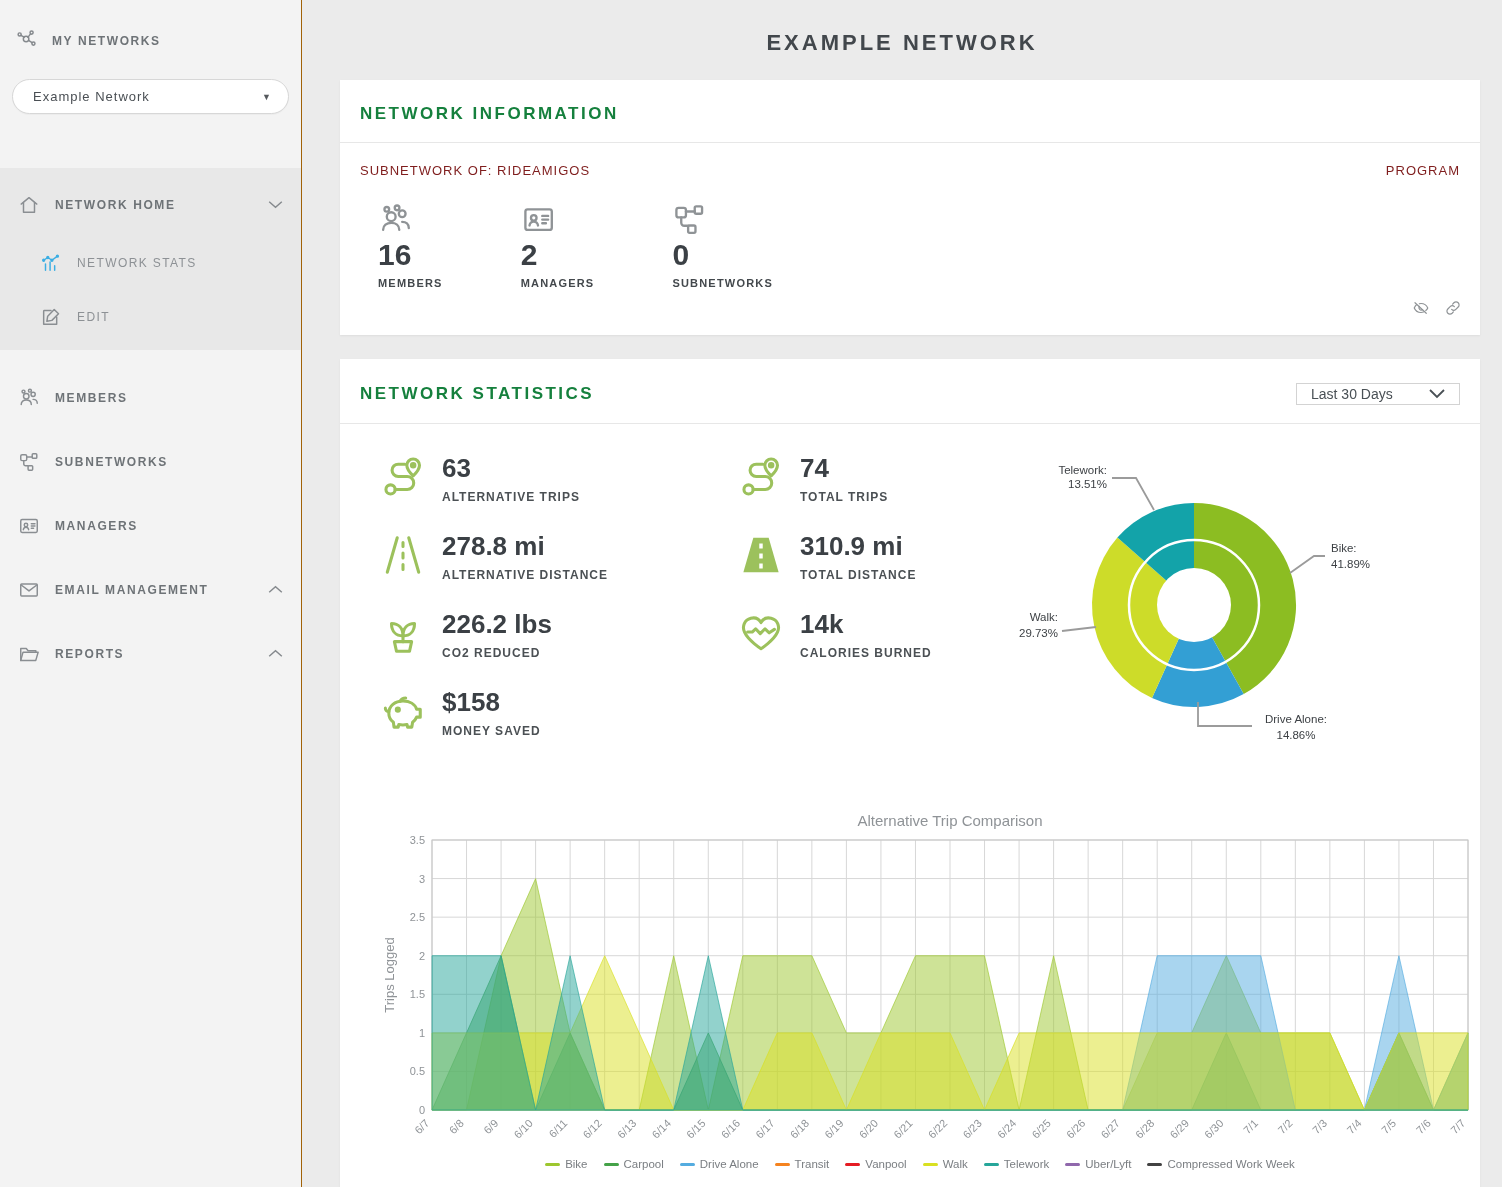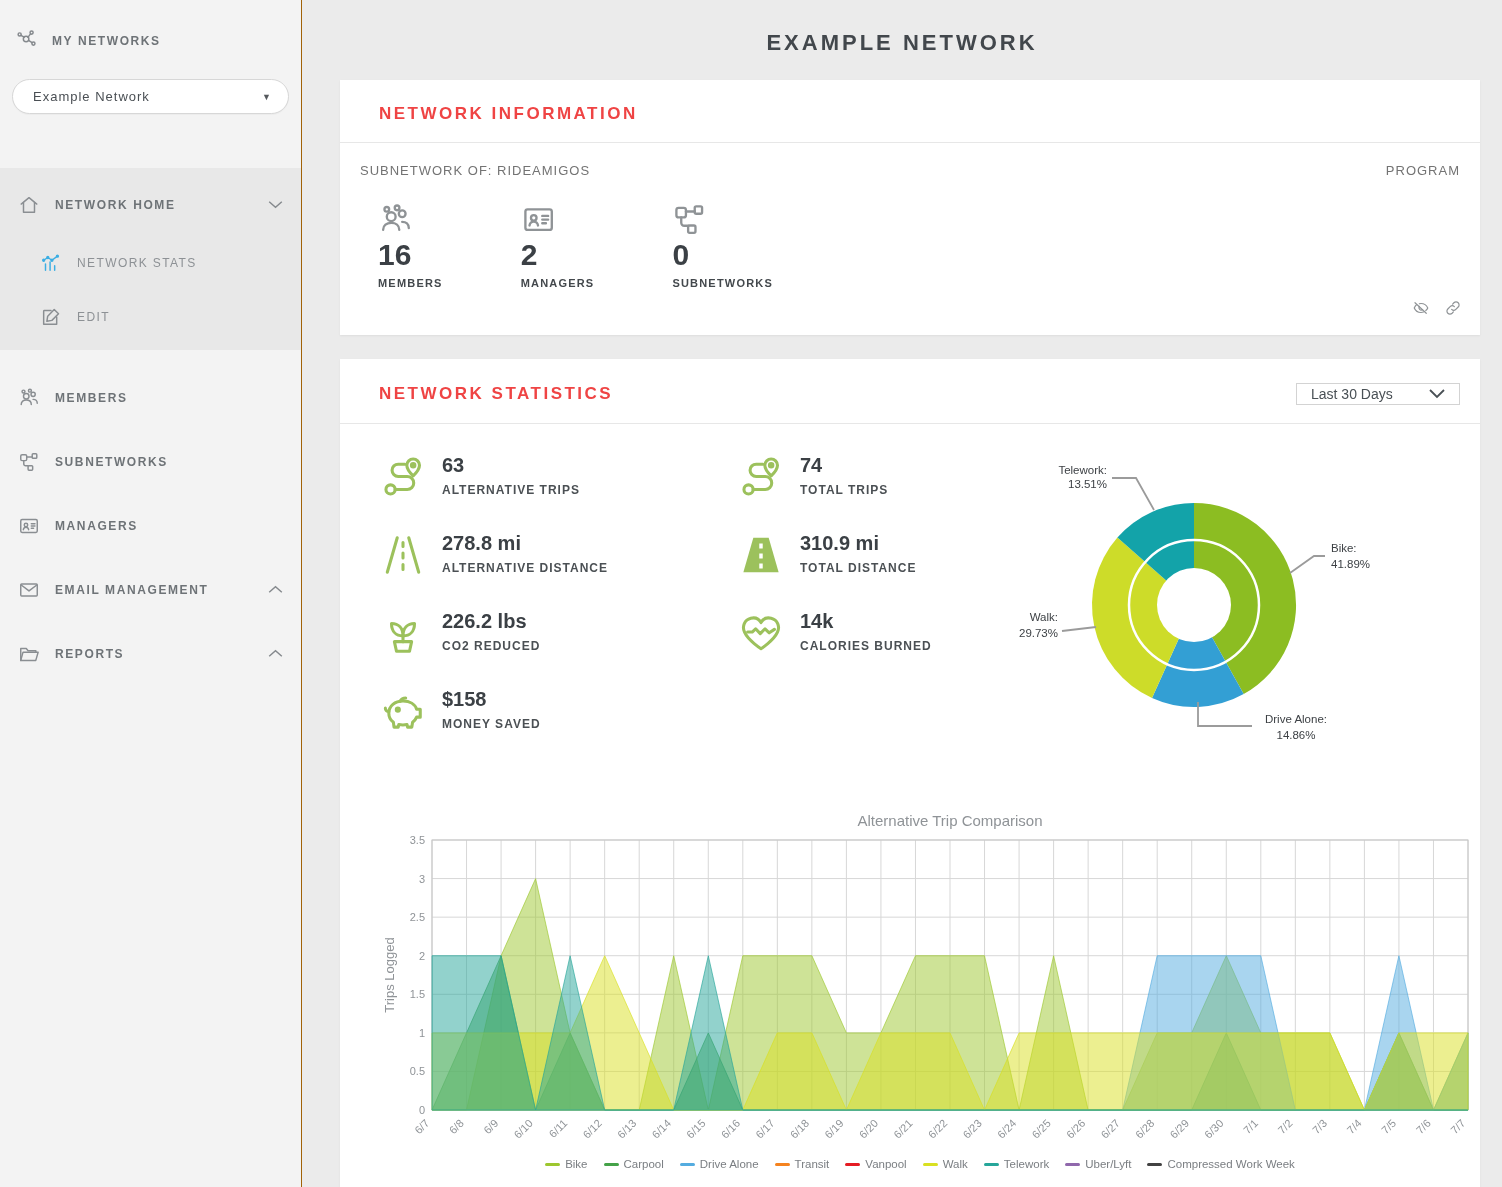--- a/index.html
+++ b/index.html
@@ -27,42 +27,42 @@
   .nav-plain { padding-top:16px; }
   .nav-plain .nav-item { padding:21px 18px; }
 
   
   .main { flex:1; height:100%; overflow:hidden; }
   .page-title { text-align:center; margin-top:30px; font-size:22px; font-weight:bold;
     letter-spacing:3px; color:#42474c; }
   .card { background:#fff; margin:24px 22px 0 38px; box-shadow:0 1px 2px rgba(0,0,0,0.06); }
   .card-head { display:flex; align-items:center; justify-content:space-between;
     padding:24px 20px 18px 20px; border-bottom:1px solid #e7e7e7; }
-  .card-title { font-size:17px; font-weight:bold; letter-spacing:2.5px; color:#ef4444;margin-left:19px; }
+  .card-title { font-size:17px; font-weight:bold; letter-spacing:2.5px; color:#15803d; }
 
   
   .meta-row { display:flex; justify-content:space-between; padding:20px 20px 0 20px;
-    font-size:13px; letter-spacing:1px; color:#737373;text-align:center; }
+    font-size:13px; letter-spacing:1px; color:#7f1d1d;text-align:center; }
   .info-stats { display:flex; gap:78px; padding:22px 20px 6px 38px; }
   .info-stat { display:flex; align-items:flex-start; gap:12px;flex-direction:column; }
   .info-stat .ic { color:#8f9396; margin-top:2px; }
   .stat-value { font-size:30px; font-weight:bold; color:#3b4045; line-height:1; }
   .stat-label { font-size:11px; font-weight:bold; letter-spacing:1.2px; color:#43484c; margin-top:7px; }
   .info-actions { display:flex; justify-content:flex-end; gap:14px; padding:4px 18px 14px 0; color:#8f9396; }
   .info-actions .ic { cursor:pointer; }
 
   
   .range-select { border:1px solid #d3d3d3; width:164px; padding:2px 14px; display:flex;
     align-items:center; justify-content:space-between; font-size:14px; color:#495055; cursor:pointer; }
   .stats-body { padding:30px 20px 18px 40px; }
   .stats-top { display:flex; }
   .metrics { display:grid; grid-template-columns:358px 338px; row-gap:28px; align-content:start; flex:none; }
   .metric { display:flex; align-items:flex-start; gap:16px; }
   .metric .ic { color:#9cc15c; margin-top:0; }
-  .metric-value { font-size:20px; font-weight:bold; color:#3b4045; line-height:1.1; }
+  .metric-value { font-size:26px; font-weight:bold; color:#3b4045; line-height:1.1; }
   .metric-label { font-size:12px; font-weight:bold; letter-spacing:1px; color:#4b5054; margin-top:7px; }
   .donut-wrap { flex:1; position:relative; min-height:330px; }
   .donut-wrap svg { position:absolute; top:-14px; right:-4px; }
 
   .chart-wrap { margin-top:26px; }
   .legend { display:flex; justify-content:center; align-items:center; gap:16px; margin-top:4px; padding-bottom:6px; }
   .legend-item { display:flex; align-items:center; gap:5px; font-size:11.5px; color:#7a7e82; cursor:pointer;justify-content:flex-end; }
   .legend-swatch { width:15px; height:3px; border-radius:2px; display:inline-block; }
 </style>
 </head>

